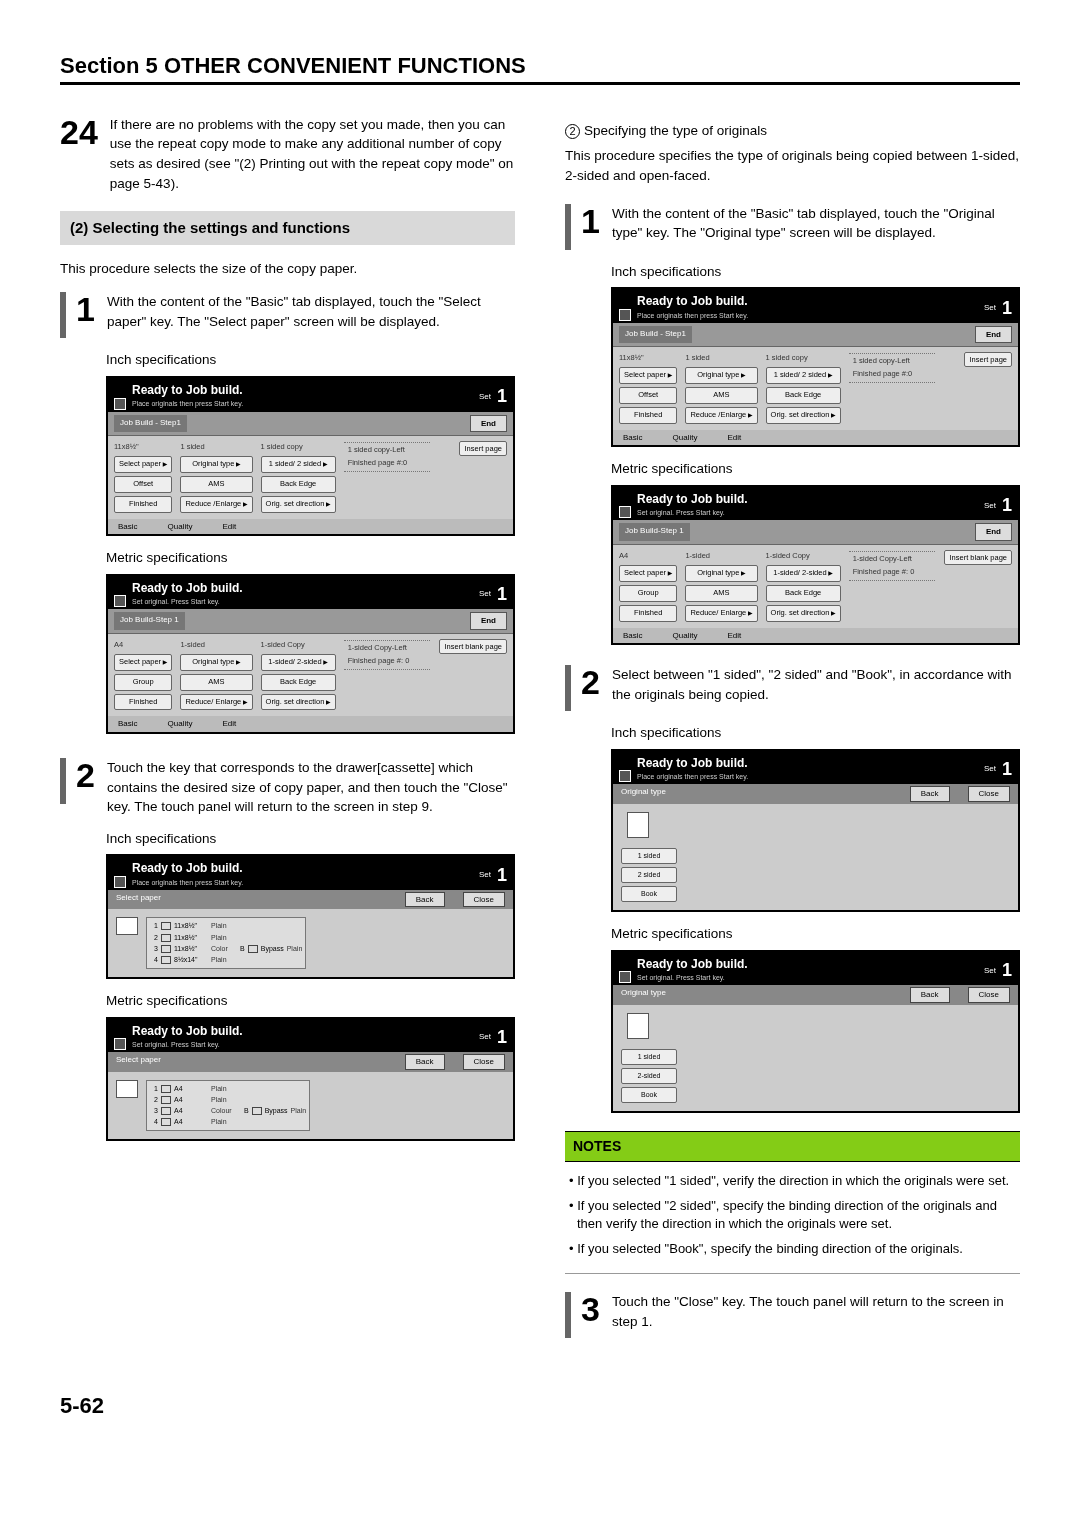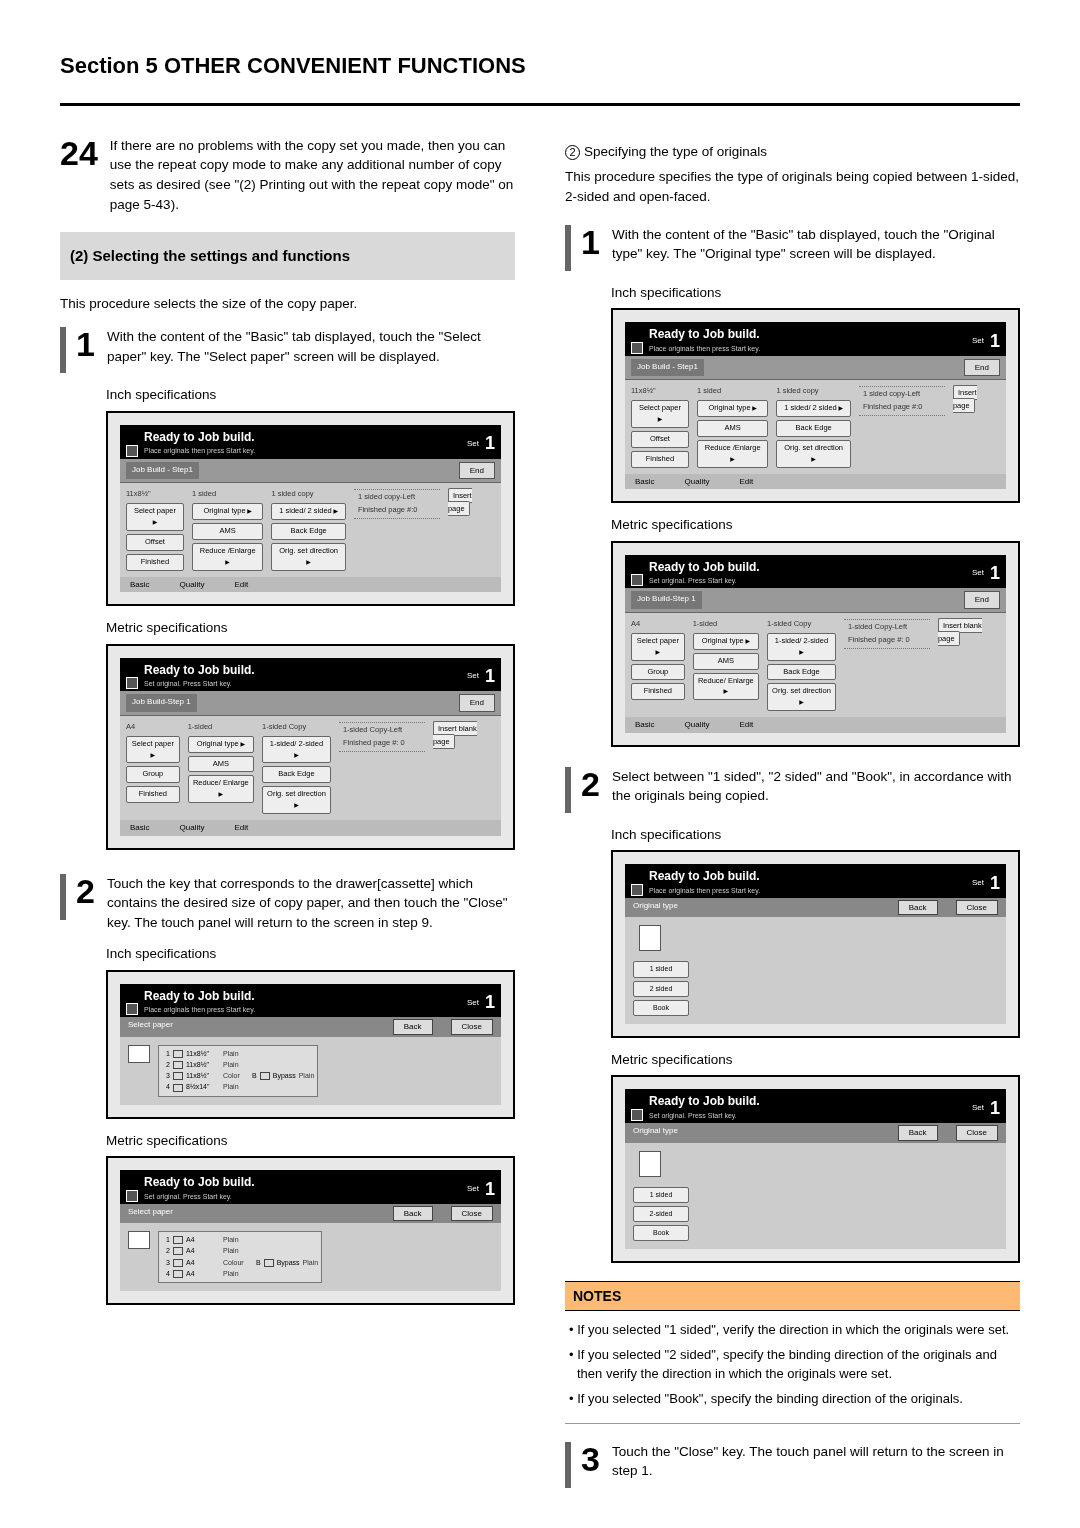--- a/index.html
+++ b/index.html
@@ -1,49 +1,49 @@
 <!DOCTYPE html>
 <html><head>
 <meta charset="utf-8">
 <style>
   * { margin: 0; padding: 0; box-sizing: border-box; }
   body { font-family: Arial, Helvetica, sans-serif; background: #fff; color: #000; width: 1080px; padding: 50px 60px; font-size: 14px; line-height: 1.45; }
-  .section-title { font-size: 22px; font-weight: bold; border-bottom: 3px solid #000; padding-bottom: 21px; margin-bottom: 30px; }
+  .section-title { font-size: 22px; font-weight: bold; border-bottom: 3px solid #000; padding-bottom: 0; margin-bottom: 30px; }
   .cols { display: flex; gap: 50px; }
   .col { flex: 1; }
   .step { display: flex; gap: 12px; margin-bottom: 12px; }
   .step-num-wrap { display: flex; flex-direction: column; align-items: flex-start; }
   .step-num { font-size: 34px; font-weight: bold; line-height: 1; }
   .step-bar { width: 6px; background: #666; height: 46px; margin-right: -2px; }
   .step-body { flex: 1; font-size: 13.5px; }
-  .subhead-box { background: #d9d9d9; font-weight: bold; padding: 13px 10px; margin: 18px 0 14px 0; font-size: 15px; }
+  .subhead-box { background: #d9d9d9; font-weight: bold; padding: 6px 10px; margin: 18px 0 14px 0; font-size: 15px; }
   .sublabel { font-size: 13.5px; margin: 6px 0; }
   .speclabel { font-size: 13.5px; margin: 10px 0 6px 0; }
   .circled { display: inline-block; border: 1px solid #000; border-radius: 50%; width: 15px; height: 15px; text-align: center; font-size: 11px; line-height: 13px; margin-right: 4px; }
-  .panel { border: 2px solid #000; background: #e8e8e8; font-size: 9px; padding: 12px; margin-bottom: 12px; width: 100%; }
+  .panel { border: 2px solid #000; background: #e8e8e8; font-size: 9px; padding: 0; margin-bottom: 12px; width: 100%; }
   .panel-top { background: #000; color: #fff; display: flex; align-items: flex-end; padding: 4px 6px 2px 6px; gap: 6px; }
   .panel-top-title { font-size: 12px; font-weight: bold; }
   .panel-top-sub { font-size: 7px; color: #ccc; }
   .panel-top-right { margin-left: auto; display: flex; align-items: center; gap: 6px; }
   .panel-top-set { font-size: 8px; color: #fff; }
   .panel-top-count { font-size: 18px; color: #fff; font-weight: bold; }
   .panel-breadcrumb { background: #999; padding: 3px 6px; border-bottom: 1px solid #666; display: flex; }
   .panel-breadcrumb .lbl { background: #777; color: #fff; padding: 2px 6px; font-size: 8px; }
-  .panel-breadcrumb .end { margin-left: auto; background: #ddd; border: 1px solid #555; padding: 2px 10px; font-size: 8px; }
+  .panel-breadcrumb .end { margin-left: auto; background: #ddd; border: 1px solid #555; padding: 2px 10px; font-size: 8px; font-weight: bold; }
   .panel-body { background: #ccc; padding: 6px; display: flex; gap: 8px; align-items: flex-start; }
   .panel-colbtns { display: flex; flex-direction: column; gap: 3px; }
   .pbtn { background: #eee; border: 1px solid #666; padding: 2px 4px; font-size: 7.5px; text-align: center; min-width: 44px; border-radius: 2px; }
   .pbtn.sm { min-width: 38px; }
   .pbtn.tiny { min-width: 30px; font-size: 7px; }
   .pbtn.arrow::after { content: " ▶"; font-size: 6px; }
   .txtline { font-size: 7.5px; color: #333; }
   .panel-status { border-bottom: 1px dotted #777; border-top: 1px dotted #777; padding: 2px 4px; display: flex; flex-direction: column; gap: 2px; min-width: 86px; }
   .panel-tabs { display: flex; gap: 30px; background: #bbb; padding: 2px 10px; font-size: 8px; }
   .panel-insert { margin-left: auto; }
-  .notes-head { background: #fdba74; border-top: 1px solid #000; border-bottom: 1px solid #000; padding: 4px 8px; font-weight: bold; font-size: 14px; margin: 18px 0 10px 0; }
+  .notes-head { background: #84cc16; border-top: 1px solid #000; border-bottom: 1px solid #000; padding: 4px 8px; font-weight: bold; font-size: 14px; margin: 18px 0 10px 0; }
   .notes-list { font-size: 13px; }
   .notes-list p { margin-bottom: 6px; text-indent: -8px; padding-left: 12px; }
   .notes-hr { border: none; border-top: 1px solid #999; margin: 14px 0 18px 0; }
   .page-num { font-size: 22px; font-weight: bold; margin-top: 40px; }
   .select-panel-body { display: flex; gap: 8px; padding: 8px; }
   .cassette-icon { width: 22px; height: 18px; border: 1px solid #555; background: #fff; position: relative; }
   .cassette-list { display: flex; flex-direction: column; gap: 1px; }
   .cassette-row { display: flex; align-items: center; gap: 3px; font-size: 7px; }
   .cassette-row .num { width: 8px; text-align: right; }
   .cassette-row .ic { width: 10px; height: 8px; border: 1px solid #444; display: inline-block; }

